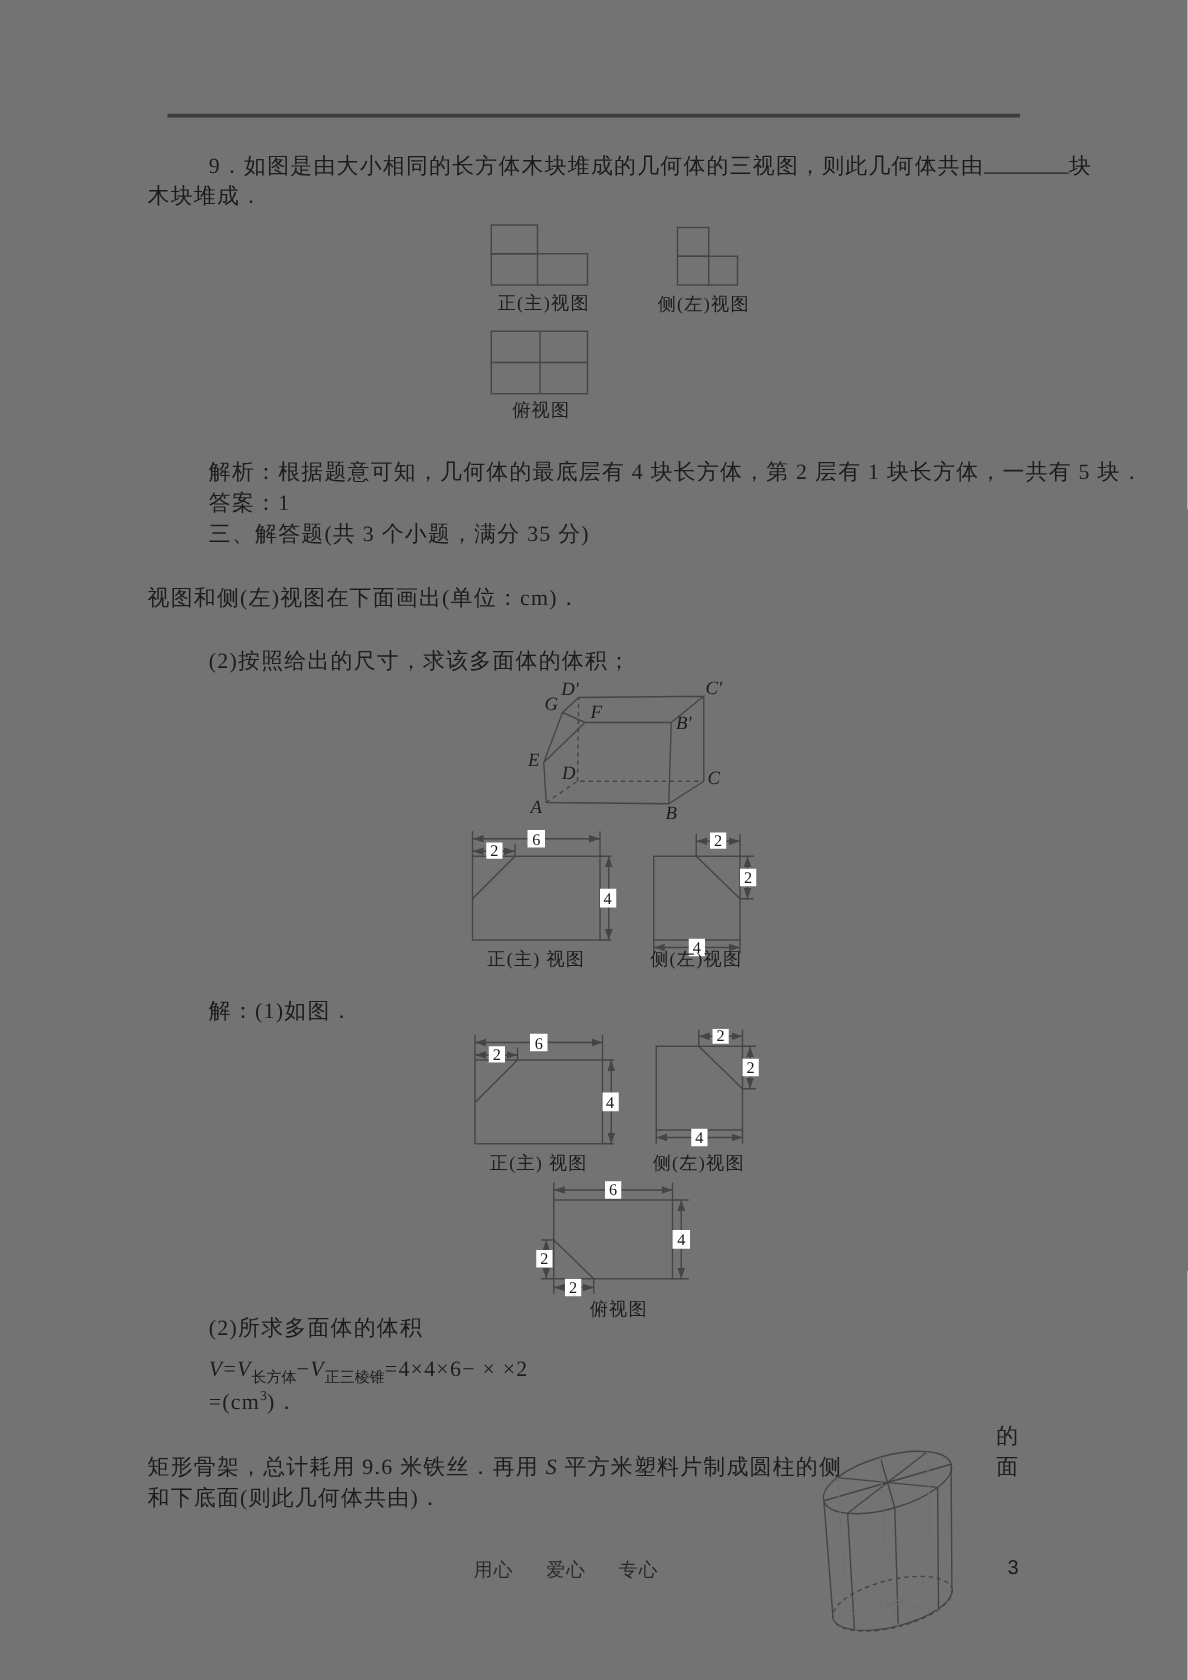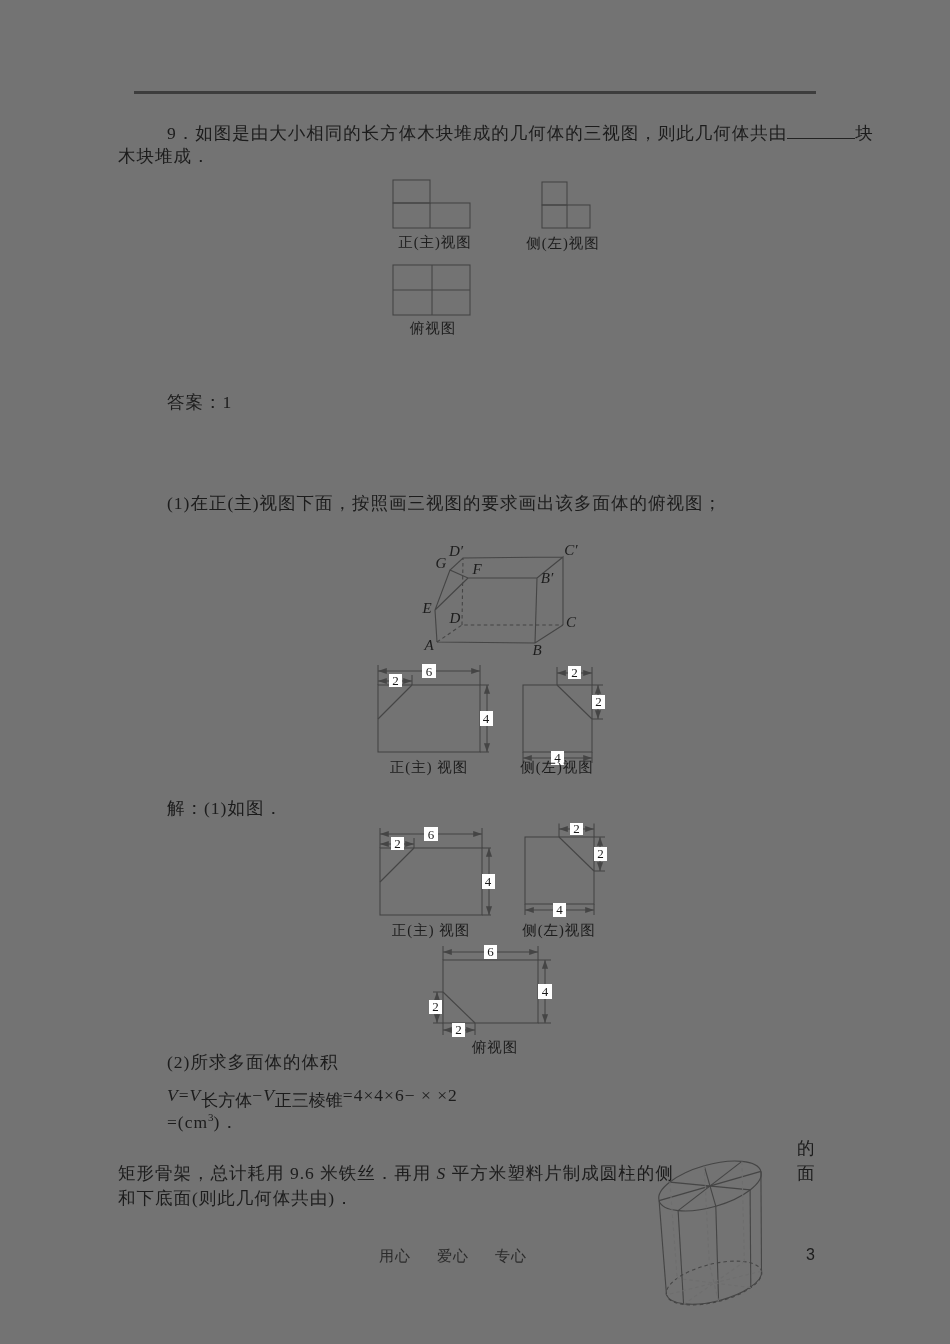--- a/index.html
+++ b/index.html
@@ -1,20 +1,20 @@
 <!DOCTYPE html>
 <html><head>
 <meta charset="utf-8">
 <style>
   html,body{margin:0;padding:0;background:#e8e8e8;}
   .page{position:relative;width:950px;height:1344px;background:#737373;margin:0 auto;overflow:hidden;
         font-family:"Liberation Serif","DejaVu Serif",serif;color:#1c1c1c;}
   .rule{position:absolute;background:#3d3d3d;}
   .t{position:absolute;font-size:17.5px;letter-spacing:1px;white-space:pre;line-height:1.2;}
-  .t sub{font-size:17px;letter-spacing:0;}
+  .t sub{font-size:12px;letter-spacing:0;}
   .t sup{font-size:11px;letter-spacing:0;}
   .it{font-style:italic;font-family:"Liberation Serif","DejaVu Serif",serif;}
   .blank{display:inline-block;width:68px;height:1em;border-bottom:1.5px solid #222;}
   .fig{position:absolute;}
   .fig line,.fig rect.fr,.fig path.fr,.fig ellipse.fr{stroke:#454545;stroke-width:1.1;fill:none;}
   .fig .dash{stroke-dasharray:3.5,3;stroke:#6e6e6e;}
   .fig .wb{fill:#ffffff;stroke:none;}
   .fig text{font-family:"Liberation Serif","DejaVu Serif",serif;font-size:13px;fill:#1c1c1c;text-anchor:middle;}
   .fig text.cap{font-size:14.5px;letter-spacing:1px;}
   .fig text.vx{font-size:15px;font-style:italic;}
@@ -46,23 +46,26 @@
       <text class="cap" x="183" y="73">侧(左)视图</text>
     </g>
     <g>
       <rect class="fr" x="13" y="90" width="77" height="50"></rect>
       <line x1="52" y1="90" x2="52" y2="140"></line>
       <line x1="13" y1="115" x2="90" y2="115"></line>
       <text class="cap" x="53" y="158">俯视图</text>
     </g>
   </svg>
 
+  <div class="t" style="left:167px;top:367px">解析：根据题意可知，几何体的最底层有 4 块长方体，第 2 层有 1 块长方体，一共有 5 块．</div>
   <div class="t" style="left:167px;top:392px">答案：1</div>
-
-  <div class="t" style="left:167px;top:493px">(1)在正(主)视图下面，按照画三视图的要求画出该多面体的俯视图；</div>
+  <div class="t" style="left:167px;top:417px">三、解答题(共 3 个小题，满分 35 分)</div>
+
+  <div class="t" style="left:118px;top:468px">视图和侧(左)视图在下面画出(单位：cm)．</div>
+  <div class="t" style="left:167px;top:518px">(2)按照给出的尺寸，求该多面体的体积；</div>
 
   <svg class="fig" style="left:400px;top:545px" width="220" height="115" viewBox="0 0 220 115">
     <g>
       <path class="fr" d="M37,97 L135,98 L163,80 M135,98 L137,33 M163,80 L163,12 L137,33 M163,12 L63,13 L50,25 L68,33 L137,33 M50,25 L35,65 L37,97 M68,33 L35,65"></path>
     </g>
     <g>
       <path class="fr dash" d="M37,97 L62,80 L163,80 M62,80 L63,13"></path>
     </g>
     <text class="vx" x="56" y="11">D′</text>
     <text class="vx" x="171" y="10">C′</text>

